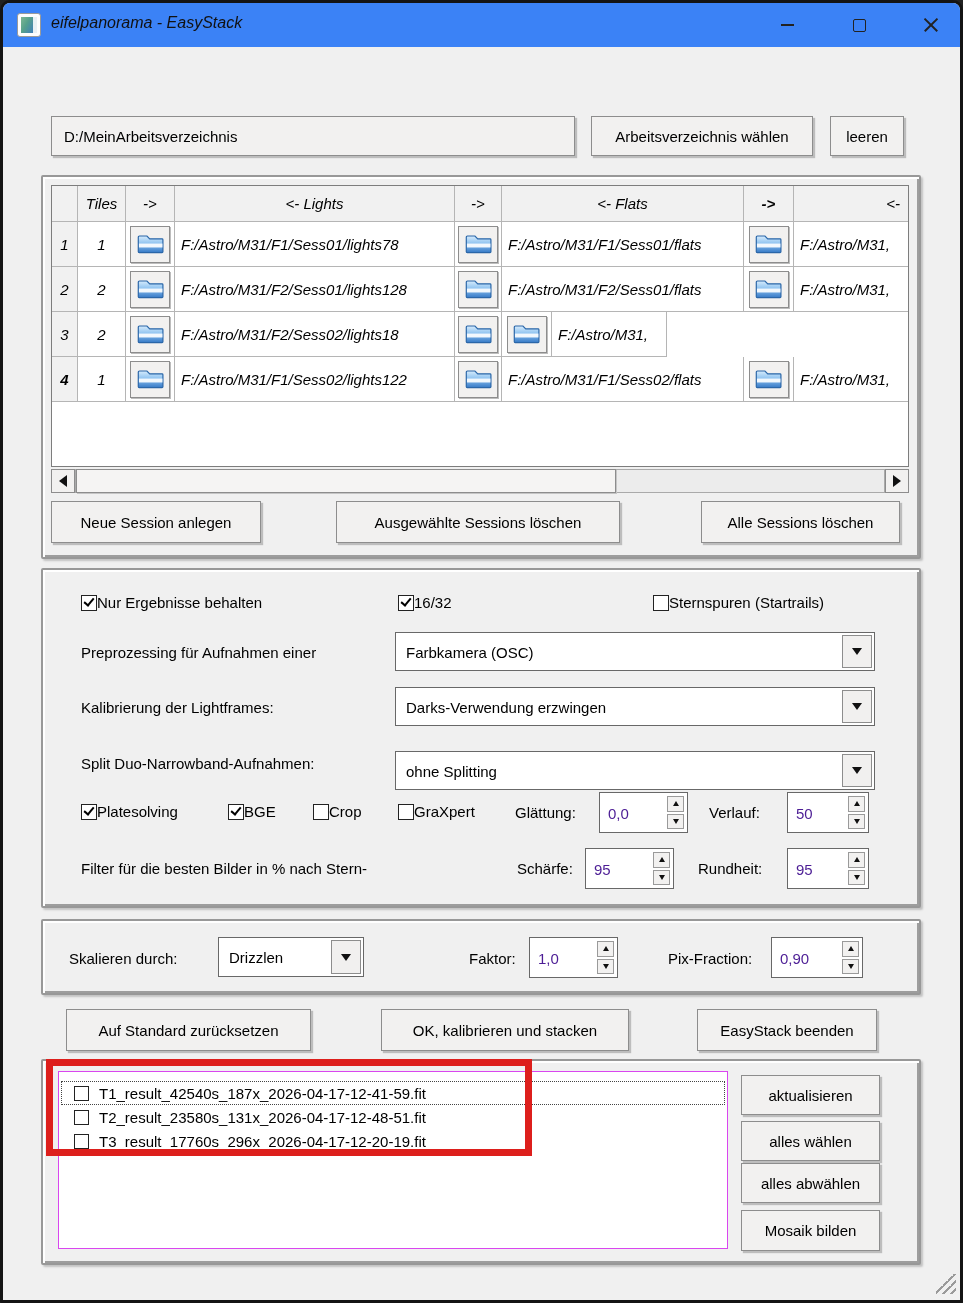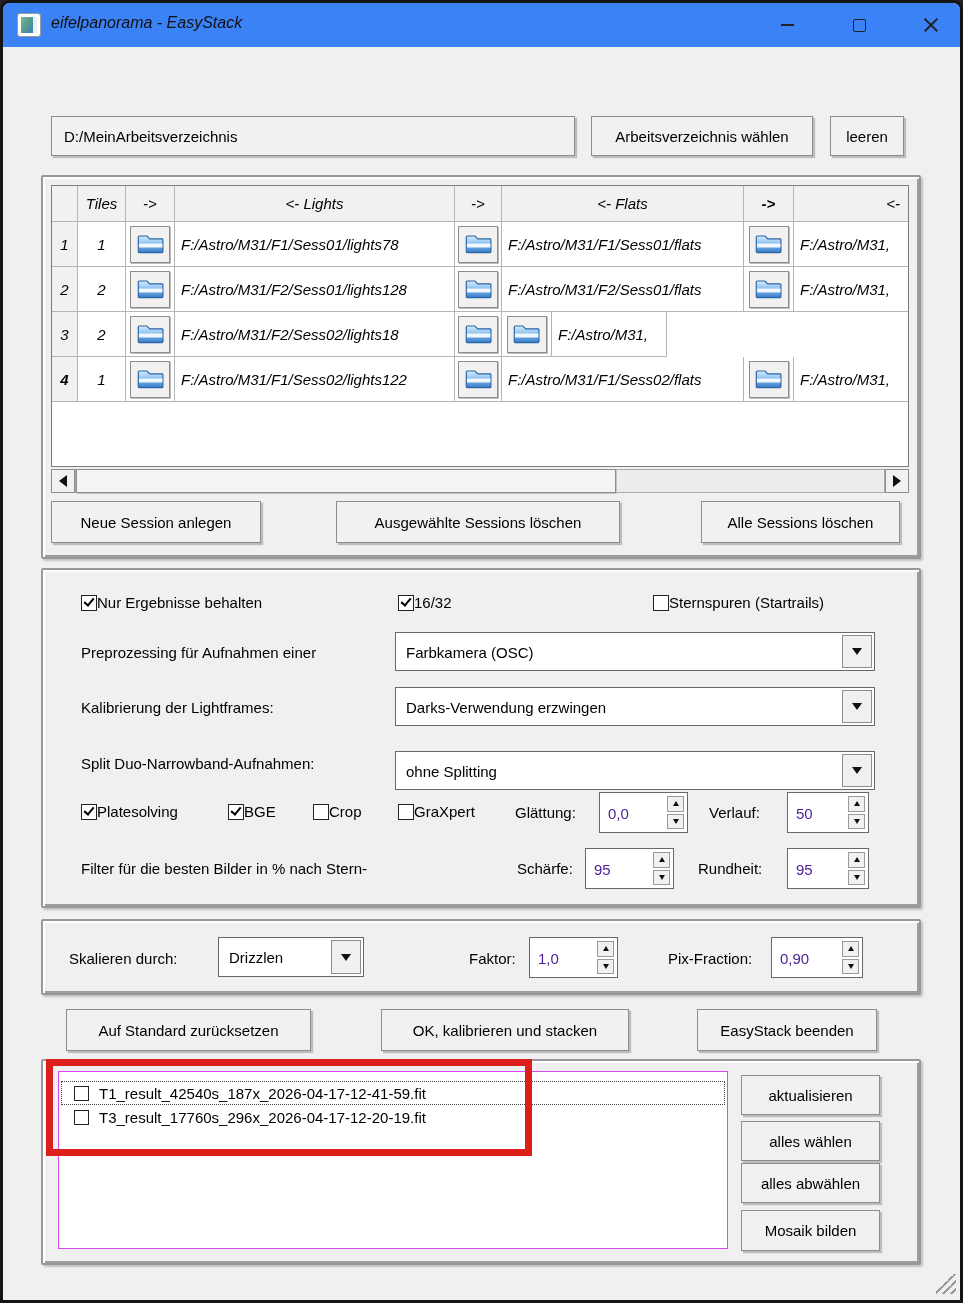--- a/index.html
+++ b/index.html
@@ -394,20 +394,24 @@
 
   <div class="group" style="left:38px; top:1056px; width:880px; height:206px;"></div>
 
   <div id="results-list">
     <div class="ritem focused">
       <span class="cb"></span>
       <span class="rlabel">T1_result_42540s_187x_2026-04-17-12-41-59.fit</span>
     </div>
     <div class="ritem">
       <span class="cb"></span>
+      <span class="rlabel">T2_result_23580s_131x_2026-04-17-12-48-51.fit</span>
+    </div>
+    <div class="ritem">
+      <span class="cb"></span>
       <span class="rlabel">T3_result_17760s_296x_2026-04-17-12-20-19.fit</span>
     </div>
   </div>
 
   <div class="btn" style="left:738px; top:1072px; width:139px; height:40px;">aktualisieren</div>
   <div class="btn" style="left:738px; top:1118px; width:139px; height:40px;">alles wählen</div>
   <div class="btn" style="left:738px; top:1160px; width:139px; height:40px;">alles abwählen</div>
   <div class="btn" style="left:738px; top:1207px; width:139px; height:41px;">Mosaik bilden</div>
 
   <div id="red-highlight"></div>

